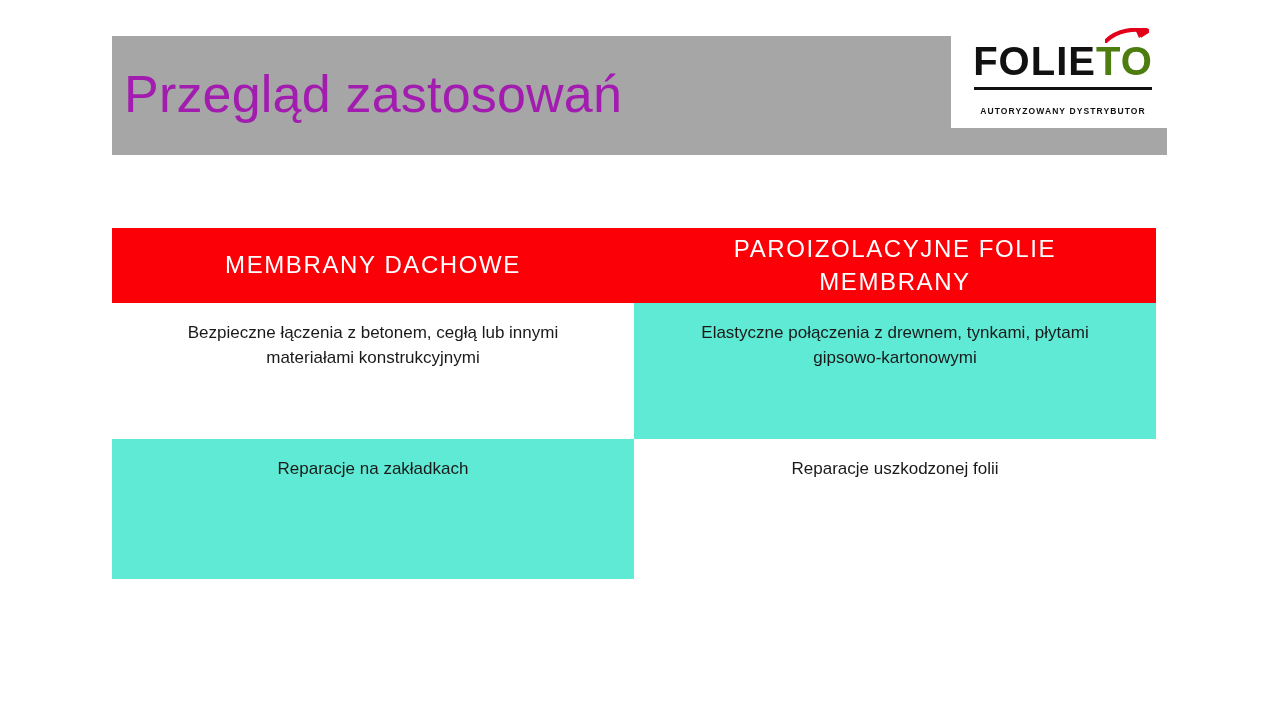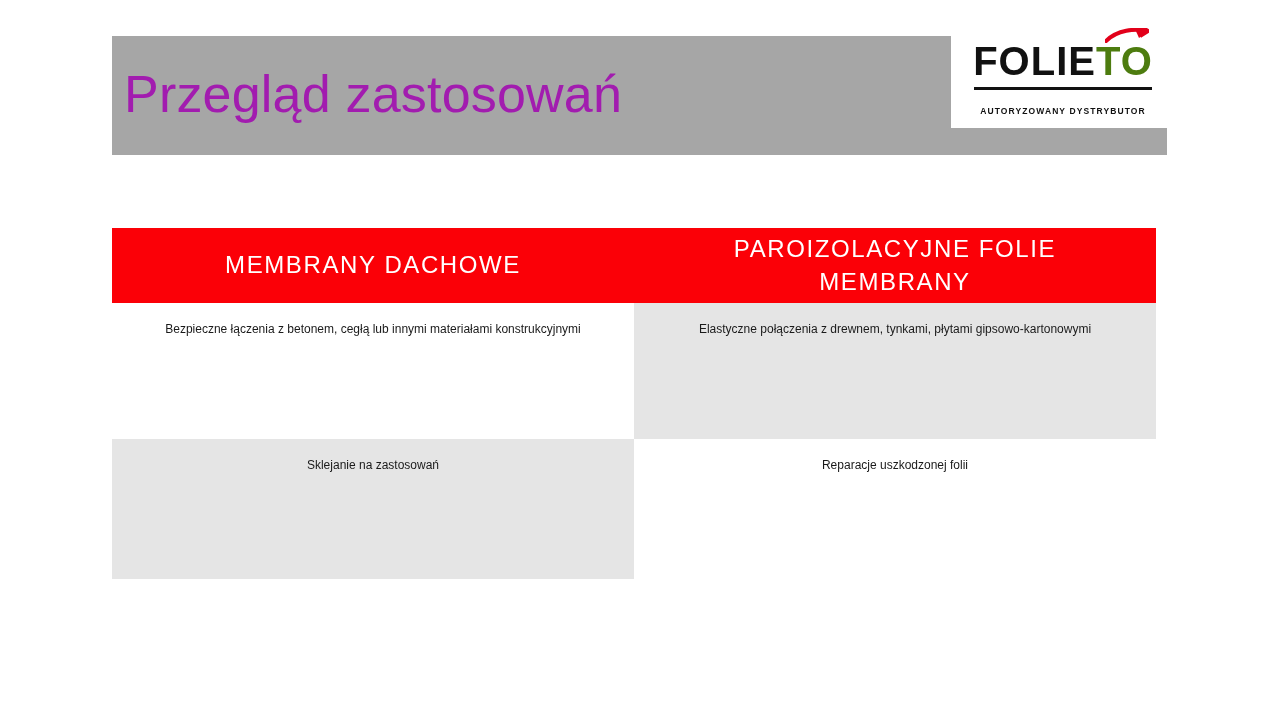--- a/index.html
+++ b/index.html
@@ -112,30 +112,30 @@
     font-size: 24px;
     font-weight: 400;
     letter-spacing: 1.6px;
     height: 75px;
     vertical-align: middle;
     text-align: center;
     line-height: 1.35;
     padding: 0 20px;
   }
   .table td {
-    font-size: 12px;
+    font-size: 17px;
     color: #1a1a1a;
     text-align: center;
     vertical-align: top;
     line-height: 1.45;
     padding: 18px 34px 0 34px;
   }
   .row-1 td { height: 118px; }
   .row-2 td { height: 122px; }
-  .cell-shaded { background: #e5e5e5; }
+  .cell-shaded { background: #5eead4; }
   .cell-plain { background: #ffffff; }
 </style>
 </head>
 <body>
 
 <div class="title-banner"></div>
 
 <div class="title-text">Przegląd zastosowań</div>
 
 <div class="logo-box">
@@ -157,17 +157,17 @@
       <th>MEMBRANY DACHOWE</th>
       <th>PAROIZOLACYJNE FOLIE MEMBRANY</th>
     </tr>
   </thead>
   <tbody>
     <tr class="row-1">
       <td class="cell-plain">Bezpieczne łączenia z betonem, cegłą lub innymi materiałami konstrukcyjnymi</td>
       <td class="cell-shaded">Elastyczne połączenia z drewnem, tynkami, płytami gipsowo-kartonowymi</td>
     </tr>
     <tr class="row-2">
-      <td class="cell-shaded">Sklejanie na zastosowań</td>
+      <td class="cell-shaded">Reparacje na zakładkach</td>
       <td class="cell-plain">Reparacje uszkodzonej folii</td>
     </tr>
   </tbody>
 </table>
 
 </body></html>

